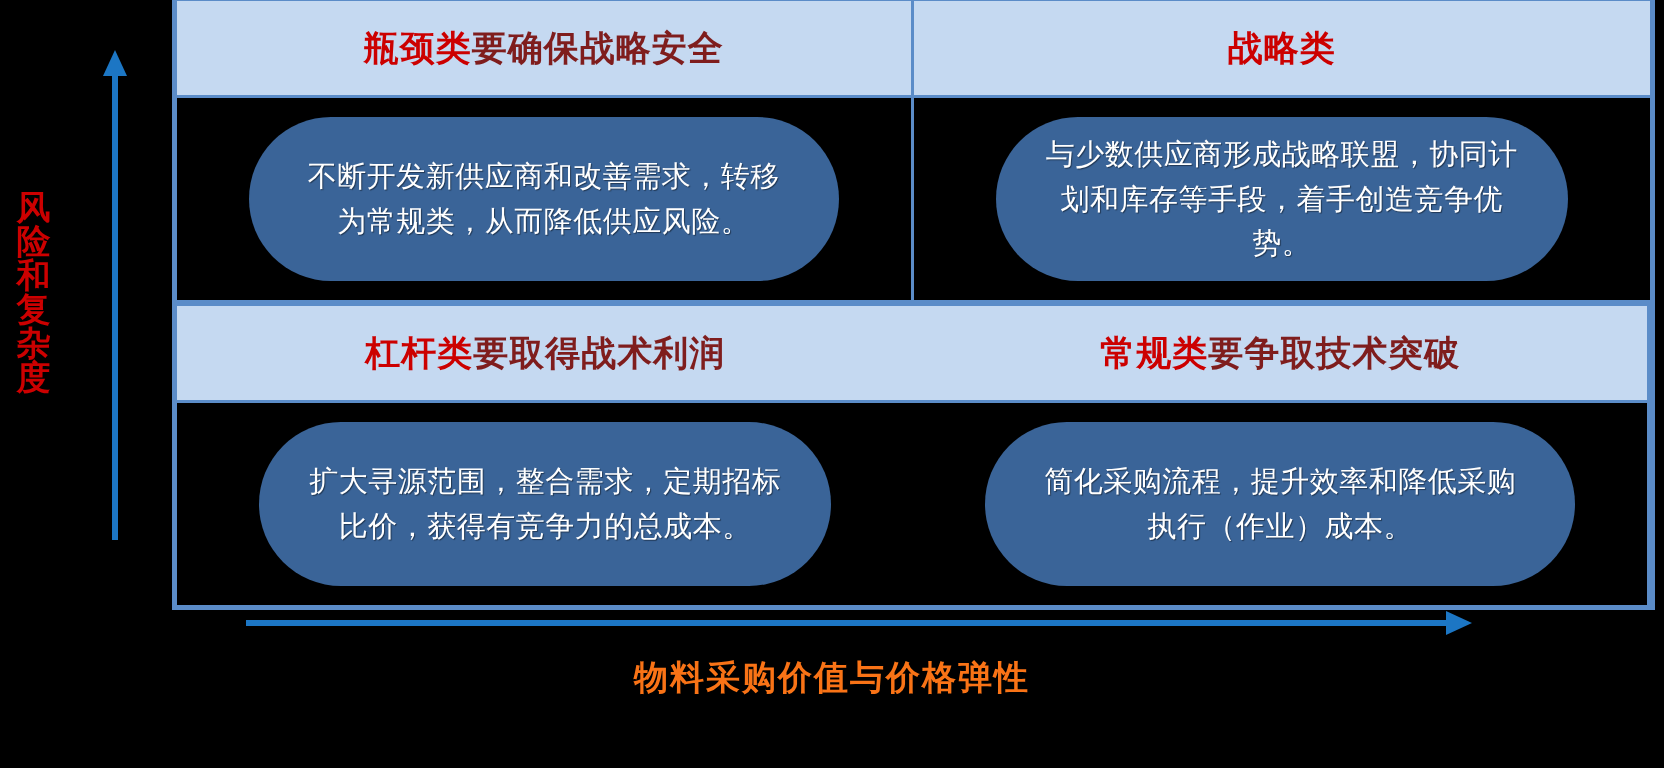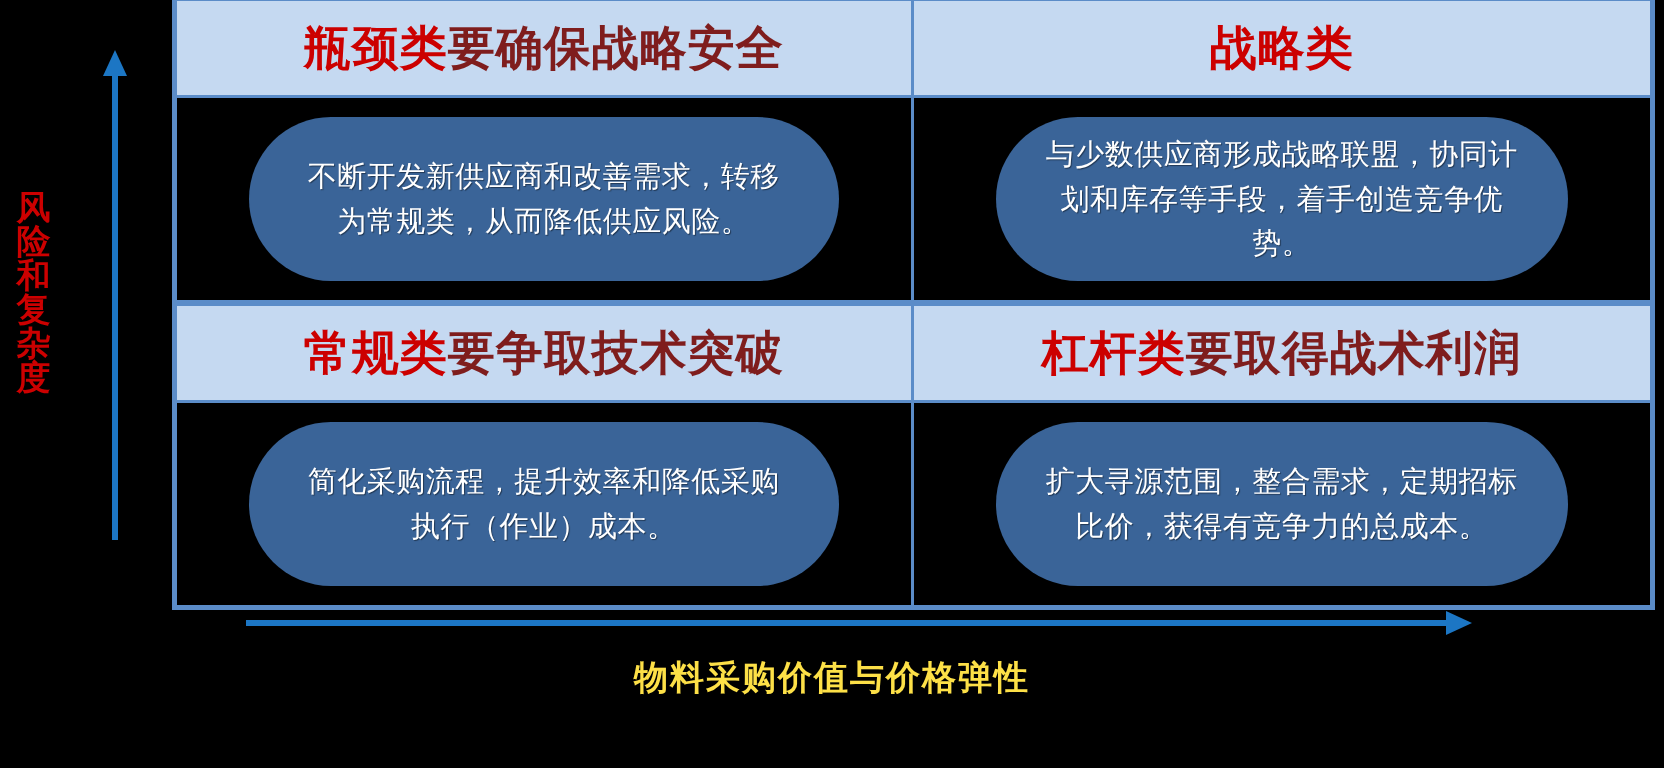--- a/index.html
+++ b/index.html
@@ -17,35 +17,35 @@
   #y-label{position:absolute;left:6px;top:190px;width:56px;
     color:#CC0000;font-size:34px;font-weight:bold;line-height:1.0;
     letter-spacing:1px;text-align:center;}
   #y-label span{display:block;}
 
   #x-axis{position:absolute;left:246px;top:620px;width:1210px;height:6px;background:#1C76C4;}
   #x-arrow{position:absolute;left:1446px;top:611px;width:0;height:0;
     border-top:12px solid transparent;border-bottom:12px solid transparent;
     border-left:26px solid #1C76C4;}
   #x-label{position:absolute;left:0;top:655px;width:1664px;text-align:center;
-    color:#fde047;font-size:34px;font-weight:bold;letter-spacing:2px;}
+    color:#f97316;font-size:34px;font-weight:bold;letter-spacing:2px;}
 
   
   #matrix{position:absolute;left:172px;top:-4px;width:1483px;height:614px;
     border:5px solid #5B8CC8;box-sizing:border-box;
     display:grid;grid-template-columns:1fr 1fr;grid-template-rows:1fr 1fr;}
   .cell{position:relative;box-sizing:border-box;background:transparent;
     display:flex;flex-direction:column;}
   .cell.col-left{border-right:3px solid #5B8CC8;}
   .cell.row-top{border-bottom:3px solid #5B8CC8;}
 
   .cell-header{background:#C5D9F1;border-bottom:3px solid #5B8CC8;
     height:94px;flex:0 0 94px;
     display:flex;align-items:center;justify-content:center;
-    font-size:47px;font-weight:bold;letter-spacing:1px;white-space:nowrap;}
+    font-size:35px;font-weight:bold;letter-spacing:1px;white-space:nowrap;}
   .cell.row-bottom .cell-header{border-top:3px solid #5B8CC8;}
   .hl-red{color:#CC0000;}
   .hl-blue{color:#7f1d1d;}
 
   .cell-body{flex:1 1 auto;display:flex;align-items:center;justify-content:center;}
   .bubble{
     background:#3A6498;border-radius:999px;
     width:590px;height:164px;
     display:flex;align-items:center;justify-content:center;
     padding:0 46px;box-sizing:border-box;
@@ -84,37 +84,37 @@
 
   <div class="cell row-top">
     <div class="cell-header">
       <span class="hl-red">战略类</span>
     </div>
     <div class="cell-body">
       <div class="bubble tight">与少数供应商形成战略联盟，协同计划和库存等手段，着手创造竞争优势。</div>
     </div>
   </div>
 
+  <div class="cell row-bottom">
+    <div class="cell-header">
+      <span class="hl-red">杠杆类</span>
+        <span class="hl-blue">要取得战术利润</span>
+    </div>
+    <div class="cell-body">
+      <div class="bubble tight">扩大寻源范围，整合需求，定期招标比价，获得有竞争力的总成本。</div>
+    </div>
+  </div>
+
   <div class="cell col-left row-bottom">
     <div class="cell-header">
       <span class="hl-red">常规类</span>
         <span class="hl-blue">要争取技术突破</span>
     </div>
     <div class="cell-body">
       <div class="bubble">简化采购流程，提升效率和降低采购执行（作业）成本。</div>
     </div>
   </div>
 
-  <div class="cell row-bottom">
-    <div class="cell-header">
-      <span class="hl-red">杠杆类</span>
-        <span class="hl-blue">要取得战术利润</span>
-    </div>
-    <div class="cell-body">
-      <div class="bubble tight">扩大寻源范围，整合需求，定期招标比价，获得有竞争力的总成本。</div>
-    </div>
-  </div>
-
 </div>
 
 <div id="x-axis"></div>
 <div id="x-arrow"></div>
 <div id="x-label">物料采购价值与价格弹性</div>
 
 </body></html>

